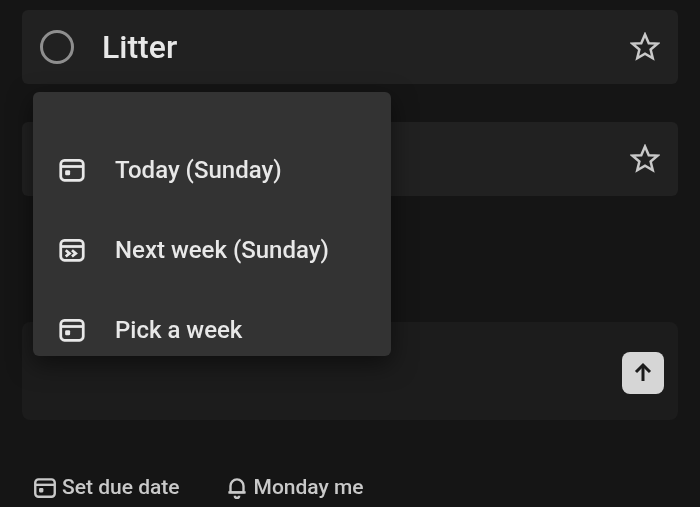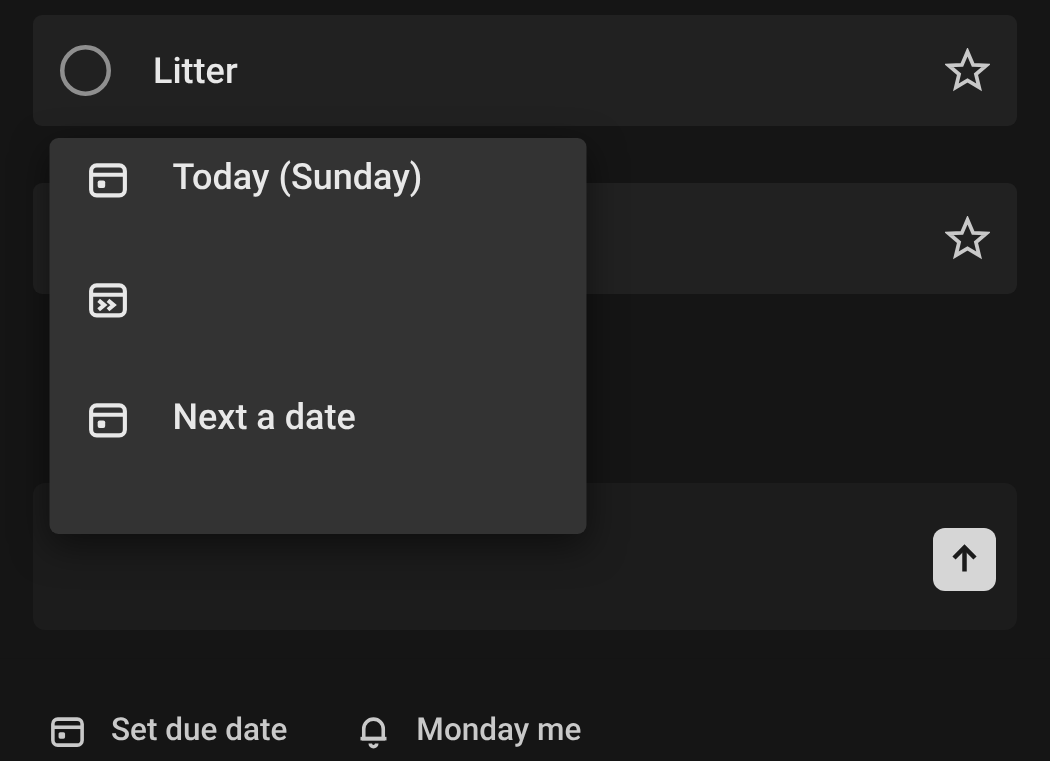--- a/index.html
+++ b/index.html
@@ -29,21 +29,21 @@
 
   .task-circle {
     width: 34px;
     height: 34px;
     border: 3px solid #8f8f8f;
     border-radius: 50%;
     flex-shrink: 0;
   }
   .task-title {
     margin-left: 28px;
-    font-size: 24px;
+    font-size: 32px;
     font-weight: 500;
   }
   .spacer { flex: 1; }
   .star-icon {
     width: 30px;
     height: 30px;
     stroke: #c9c9c9;
     fill: none;
     stroke-width: 2;
   }
@@ -54,21 +54,21 @@
     left: 33px;
     width: 358px;
     background: #333333;
     border-radius: 6px;
     padding: 12px 0;
     box-shadow: 0 8px 24px rgba(0,0,0,0.5);
     z-index: 10;
   }
   .popup-item {
     display: flex;
-    align-items: flex-start;
+    align-items: flex-end;
     height: 80px;
     padding: 0 24px;
     cursor: pointer;
   }
   .popup-item .pi-icon {
     width: 30px;
     height: 30px;
     flex-shrink: 0;
     stroke: #e8e8e8;
     fill: none;
@@ -114,21 +114,21 @@
     background: #151515;
     display: flex;
     align-items: center;
     padding: 0 32px;
     gap: 44px;
     z-index: 3;
   }
   .ba-item {
     display: flex;
     align-items: center;
-    gap: 16px;
+    gap: 4px;
     cursor: pointer;
     margin-top: 28px;
   }
   .ba-item svg {
     width: 26px;
     height: 26px;
     stroke: #c9c9c9;
     fill: none;
     stroke-width: 2.2;
   }
@@ -177,28 +177,29 @@
     </svg>
     <span class="pi-label">Today (Sunday)</span>
   </div>
   <div class="popup-item">
     <svg class="pi-icon" viewBox="0 0 24 24">
       <rect x="3" y="5" width="18" height="16" rx="3"></rect>
       <line x1="3" y1="10" x2="21" y2="10"></line>
       <path d="M7 13 L10 15.5 L7 18"></path>
       <path d="M12 13 L15 15.5 L12 18"></path>
     </svg>
+    <span class="pi-label">Next week (Sunday)</span>
   </div>
   <div class="popup-item">
     <svg class="pi-icon" viewBox="0 0 24 24">
       <rect x="3" y="5" width="18" height="16" rx="3"></rect>
       <line x1="3" y1="10" x2="21" y2="10"></line>
       <rect x="6.5" y="13" width="4" height="4" rx="1" fill="#e8e8e8" stroke="none"></rect>
     </svg>
-    <span class="pi-label">Next a date</span>
+    <span class="pi-label">Pick a week</span>
   </div>
 </div>
 
 <div class="bottom-actions">
   <div class="ba-item">
     <svg viewBox="0 0 24 24">
       <rect x="3" y="5" width="18" height="16" rx="3"></rect>
       <line x1="3" y1="10" x2="21" y2="10"></line>
       <rect x="6.5" y="13" width="4" height="4" rx="1" fill="#c9c9c9" stroke="none"></rect>
     </svg>

